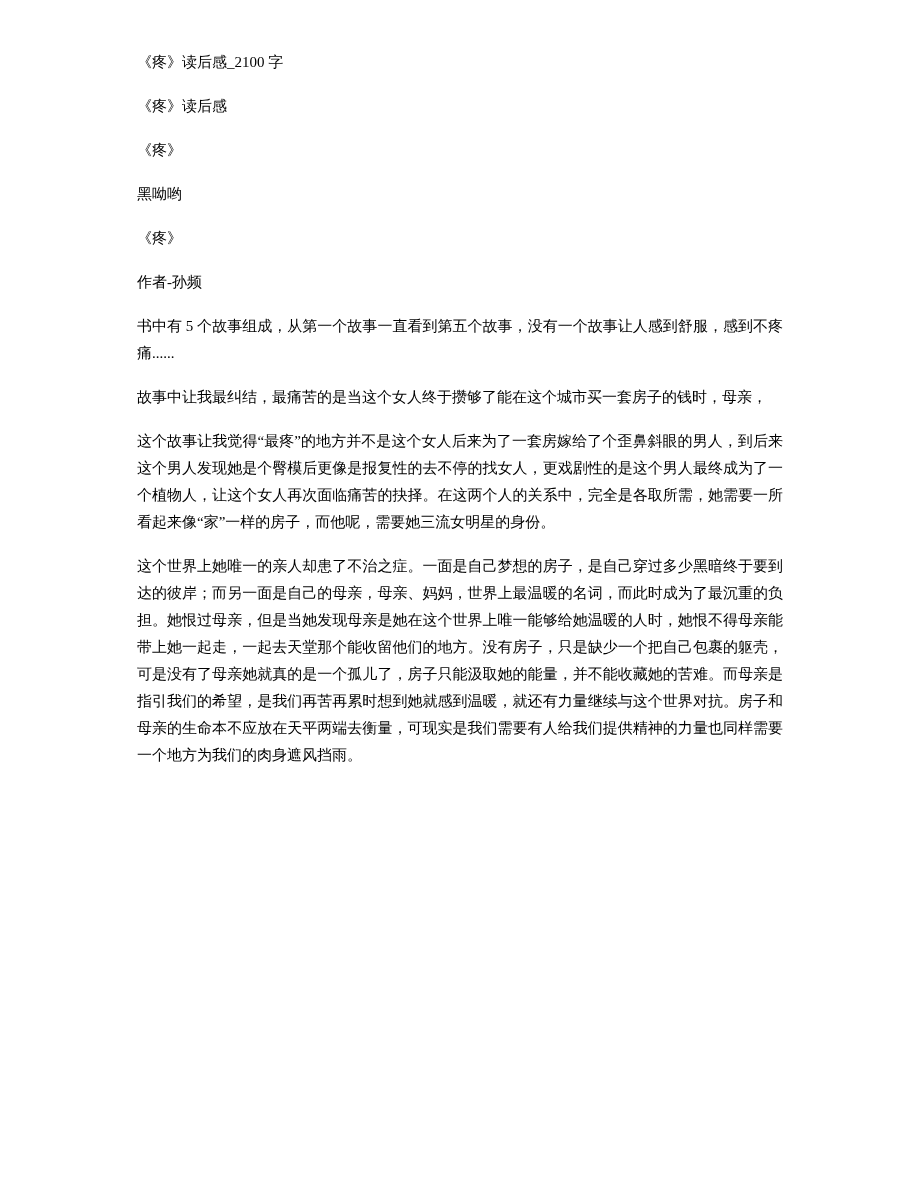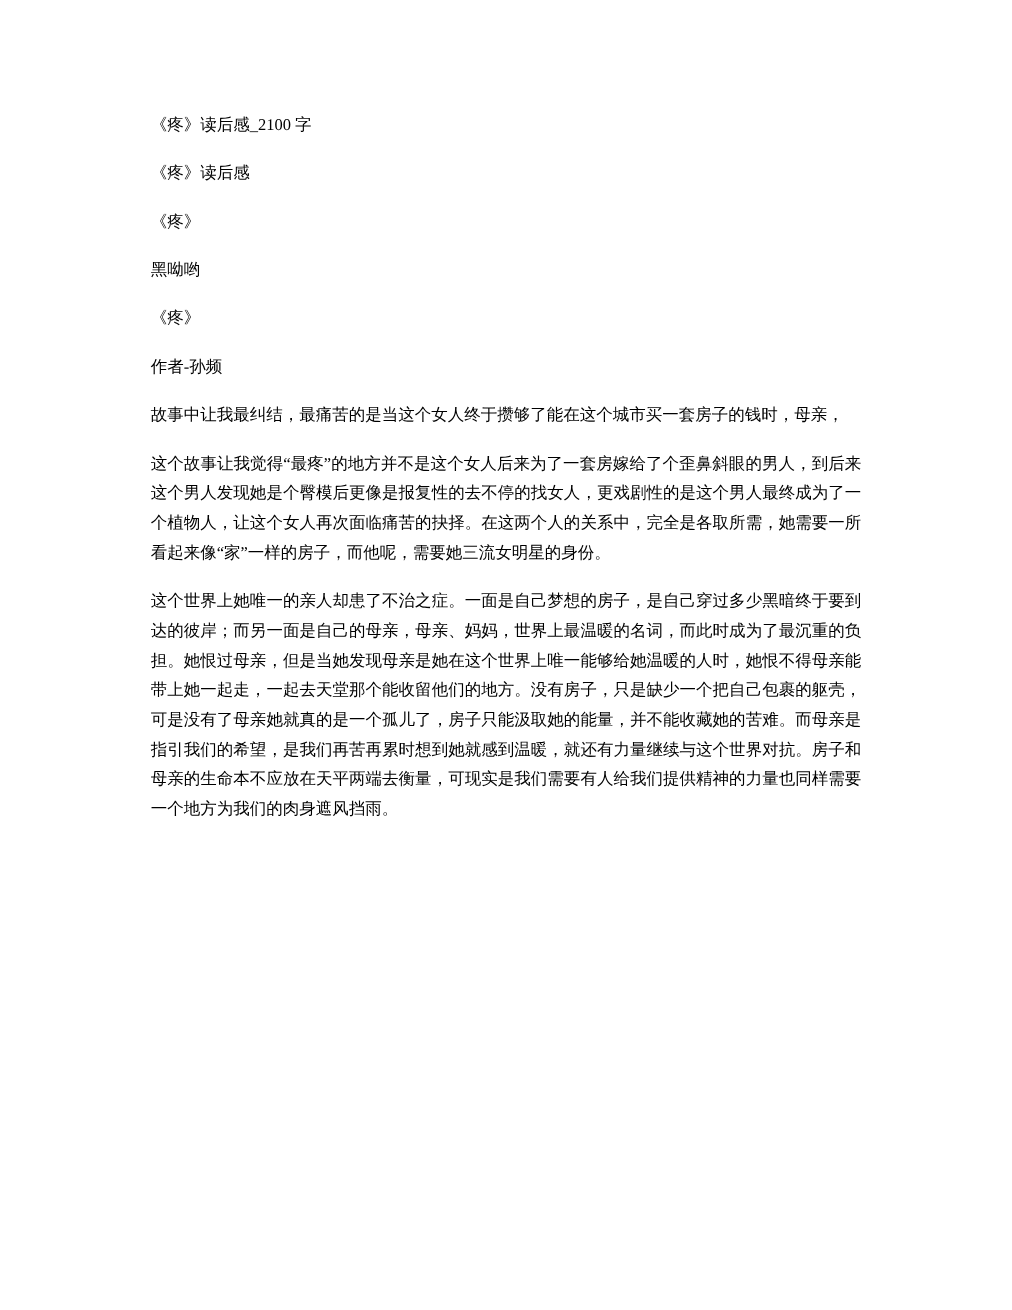--- a/index.html
+++ b/index.html
@@ -9,21 +9,21 @@
   }
   body {
     width: 920px;
     height: 1191px;
     overflow: hidden;
   }
   .doc-page {
     box-sizing: border-box;
     width: 920px;
     min-height: 1191px;
-    padding: 101px 137px 40px 137px;
+    padding: 49px 137px 40px 137px;
     background: #ffffff;
     color: #000000;
     font-family: "Liberation Serif", "DejaVu Serif", serif;
     font-size: 15px;
   }
   .doc-page p {
     margin: 0 0 17px 0;
     line-height: 27px;
   }
   .hline {
@@ -41,17 +41,18 @@
 
 <div class="doc-page">
 
   <p class="hline">《疼》读后感_2100 字</p>
   <p class="hline">《疼》读后感</p>
   <p class="hline">《疼》</p>
   <p class="hline">黑呦哟</p>
   <p class="hline">《疼》</p>
   <p class="hline">作者-孙频</p>
 
+  <p class="para">书中有 5 个故事组成，从第一个故事一直看到第五个故事，没有一个故事让人感到舒服，感到不疼痛......</p>
   <p class="para">故事中让我最纠结，最痛苦的是当这个女人终于攒够了能在这个城市买一套房子的钱时，母亲，</p>
   <p class="para">这个故事让我觉得“最疼”的地方并不是这个女人后来为了一套房嫁给了个歪鼻斜眼的男人，到后来这个男人发现她是个臀模后更像是报复性的去不停的找女人，更戏剧性的是这个男人最终成为了一个植物人，让这个女人再次面临痛苦的抉择。在这两个人的关系中，完全是各取所需，她需要一所看起来像“家”一样的房子，而他呢，需要她三流女明星的身份。</p>
   <p class="para">这个世界上她唯一的亲人却患了不治之症。一面是自己梦想的房子，是自己穿过多少黑暗终于要到达的彼岸；而另一面是自己的母亲，母亲、妈妈，世界上最温暖的名词，而此时成为了最沉重的负担。她恨过母亲，但是当她发现母亲是她在这个世界上唯一能够给她温暖的人时，她恨不得母亲能带上她一起走，一起去天堂那个能收留他们的地方。没有房子，只是缺少一个把自己包裹的躯壳，可是没有了母亲她就真的是一个孤儿了，房子只能汲取她的能量，并不能收藏她的苦难。而母亲是指引我们的希望，是我们再苦再累时想到她就感到温暖，就还有力量继续与这个世界对抗。房子和母亲的生命本不应放在天平两端去衡量，可现实是我们需要有人给我们提供精神的力量也同样需要一个地方为我们的肉身遮风挡雨。</p>
 
 </div>
 
 </body></html>

